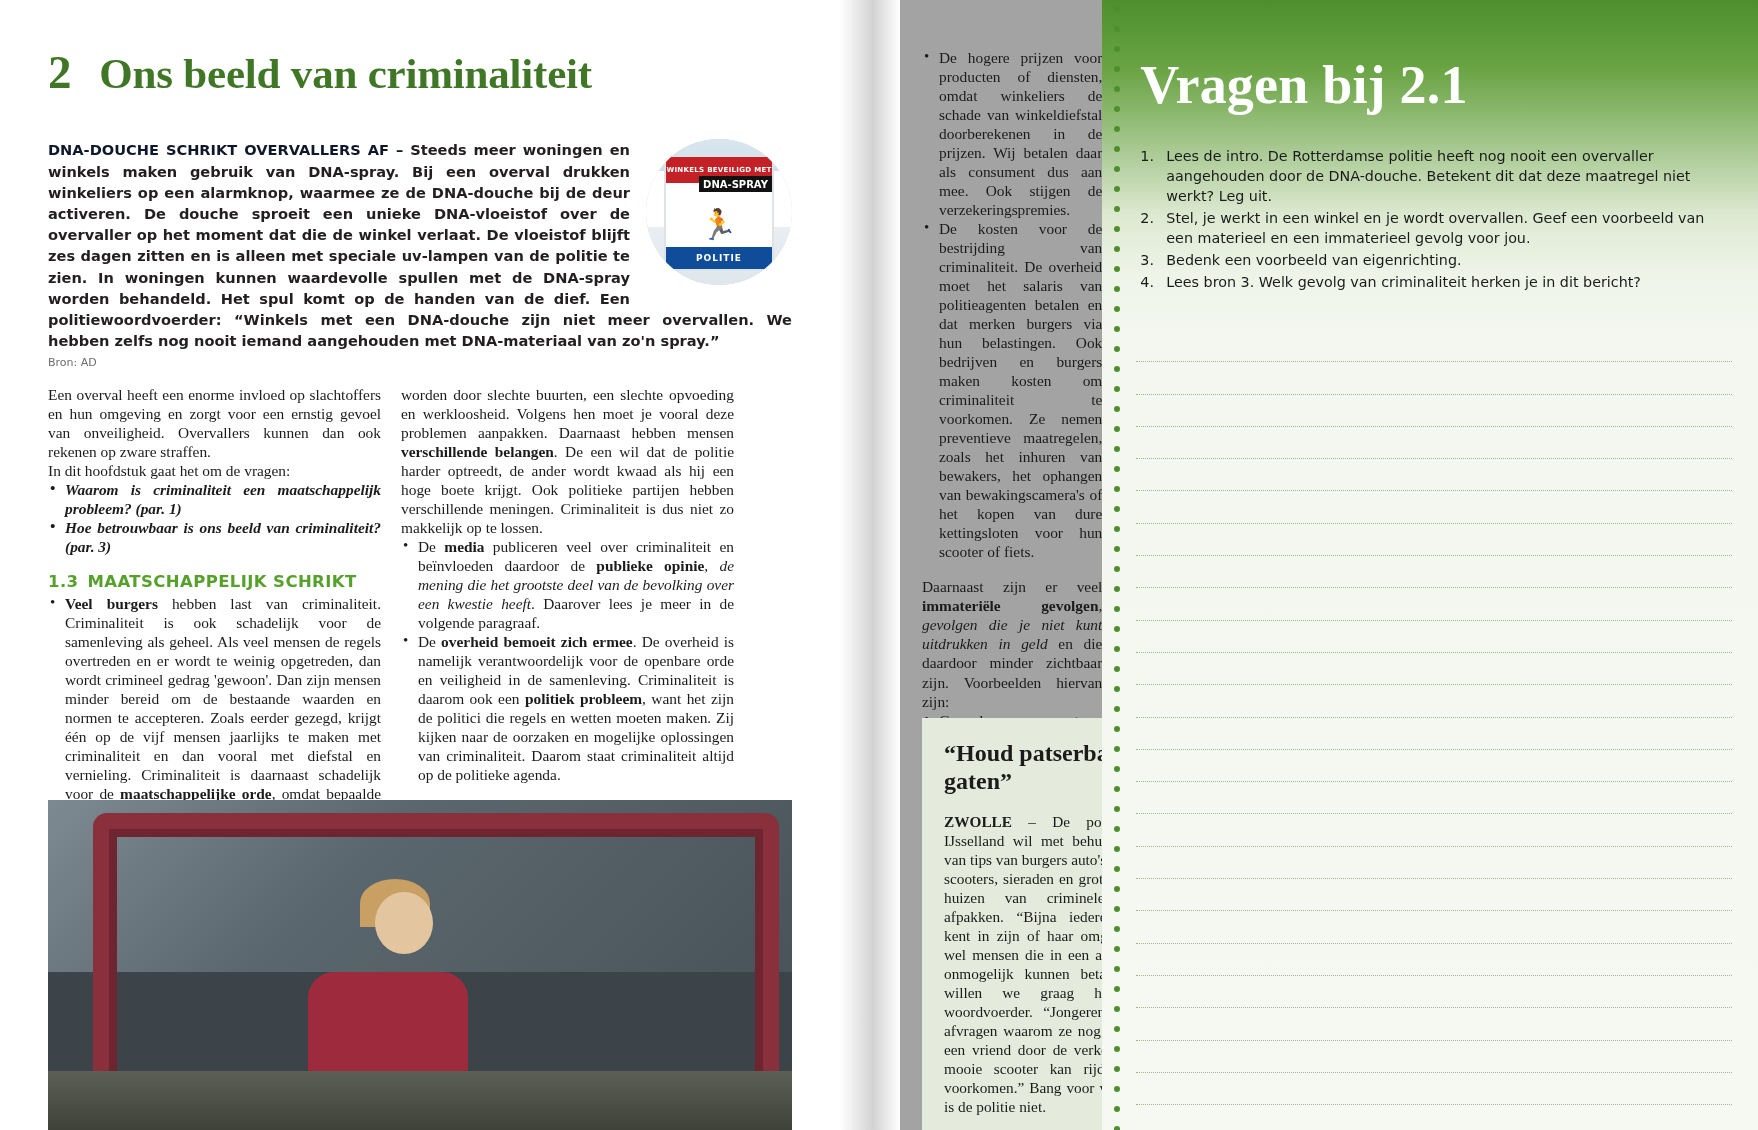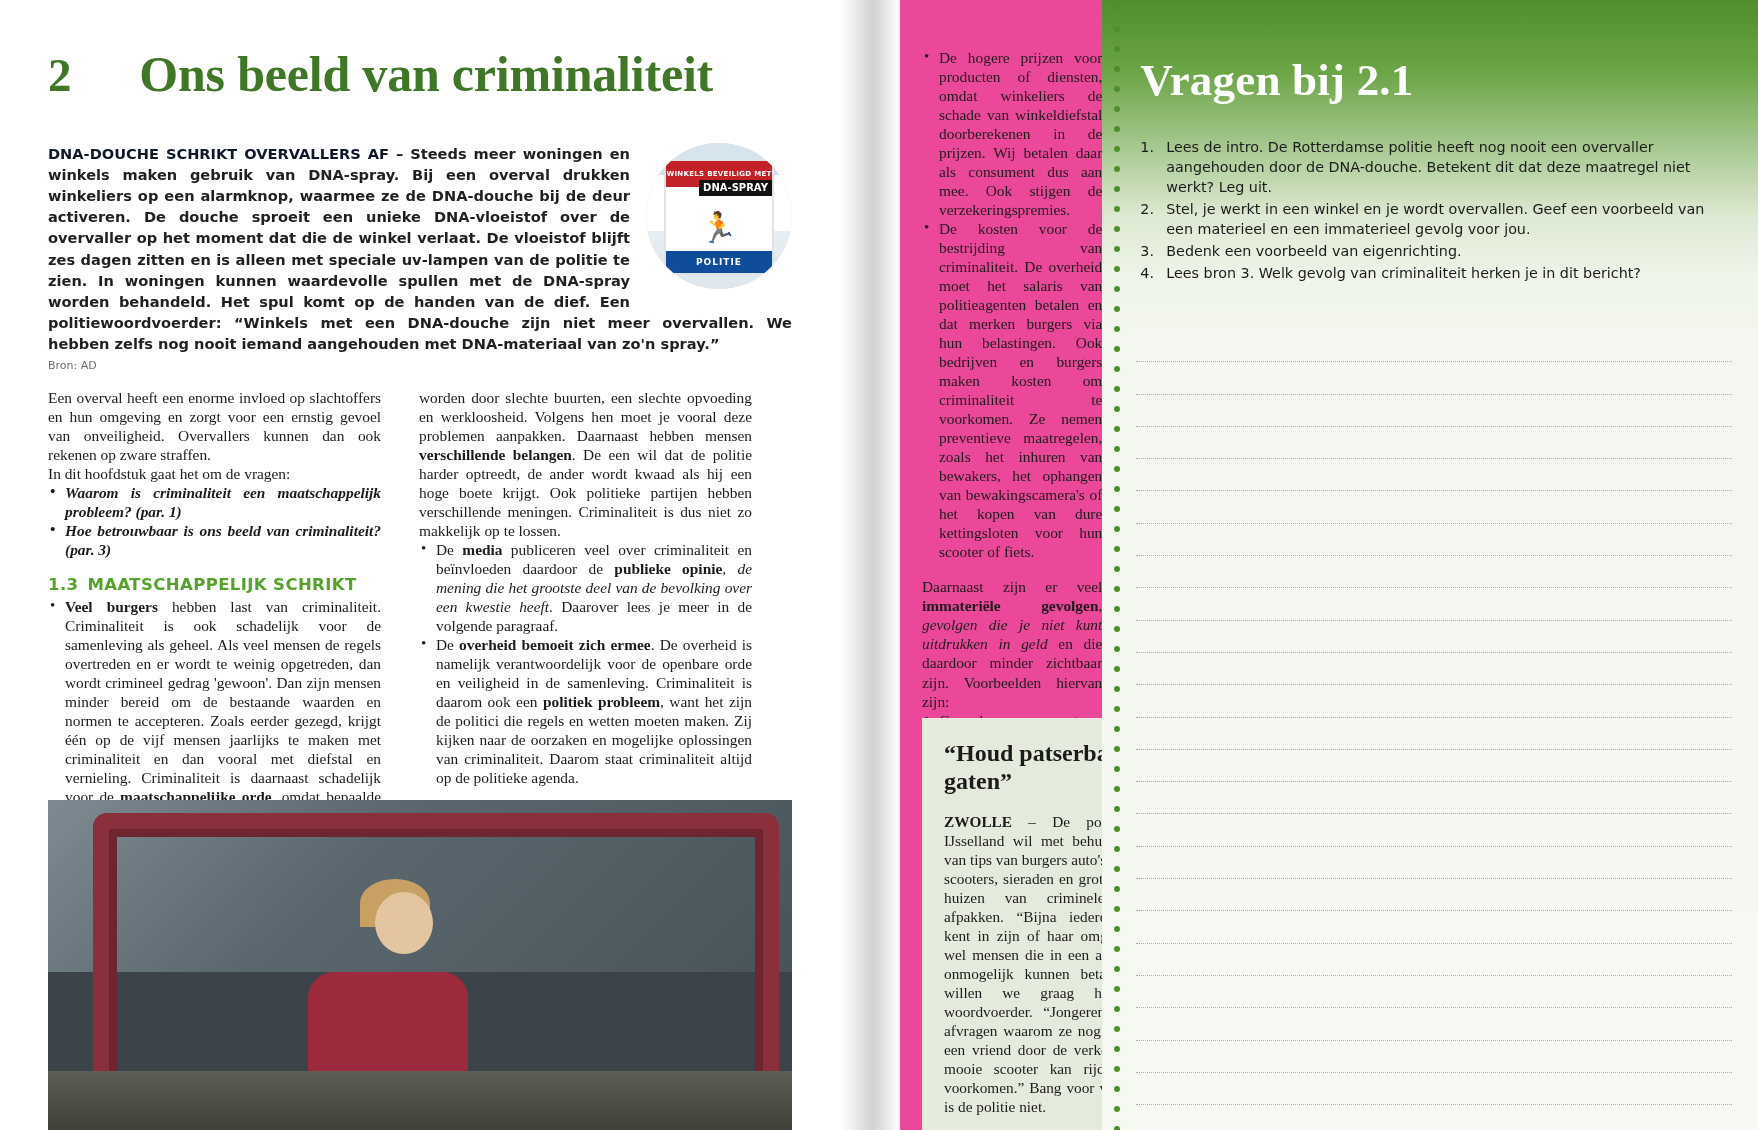--- a/index.html
+++ b/index.html
@@ -25,21 +25,21 @@
     display:flex;align-items:baseline;gap:28px;
     color:#3f7726;
     font-family:"Liberation Serif", serif;
     font-weight:bold;
     font-size:47px;
     line-height:1.05;
     letter-spacing:-0.2px;
     margin:8px 0 0 0;
   }
   .chapter-num{font-size:47px;}
-  .chapter-title{font-size:50px;margin-left:40px;}
+  .chapter-title{font-size:43px;}
 
   
   .intro-wrap{
     margin-top:42px;
     position:relative;
     min-height:175px;
   }
   .intro-photo{
     float:right;
     width:146px;height:146px;
@@ -65,21 +65,21 @@
     font-weight:normal;
     font-size:11px;
     color:#6d6d6d;
     margin-top:4px;
   }
 
   
   .cols{
     margin-top:16px;
     display:flex;
-    gap:38px;
+    gap:20px;
   }
   .col{width:333px;}
   .body-txt{
     font-family:"Liberation Serif", serif;
     font-size:15.4px;
     line-height:1.235;
     color:#1b1b1b;
     text-align:justify;
     hyphens:auto;
   }
@@ -132,21 +132,21 @@
     flex:0 0 60px;
     width:60px;height:1130px;
     background:linear-gradient(to right,#ffffff 0%,#f1f1f1 18%,#d2d2d2 55%,#ededed 82%,#ffffff 100%);
   }
 
   
   .right-page{
     position:relative;
     flex:1 1 auto;
     height:1130px;
-    background:#ec4899;
+    background:#a3a3a3;
     box-sizing:border-box;
     display:flex;
   }
   .right-col{
     width:372px;
     box-sizing:border-box;
     padding:48px 0 0 22px;
     position:relative;
   }
   .right-col .body-txt{font-size:15.4px;}
@@ -223,21 +223,21 @@
     display:block;
     width:6px;height:6px;
     border-radius:50%;
     background:#4e8f2c;
     flex:0 0 6px;
   }
   .qpanel-title{
     font-family:"Liberation Serif", serif;
     font-weight:bold;
     color:#ffffff;
-    font-size:45px;
+    font-size:54px;
     line-height:1;
     margin:14px 0 34px 4px;
     letter-spacing:0.2px;
   }
   .qlist{
     list-style:none;
     margin:0;padding:0 0 0 4px;
     font-family:"DejaVu Sans", sans-serif;
     font-size:14.3px;
     line-height:1.4;

